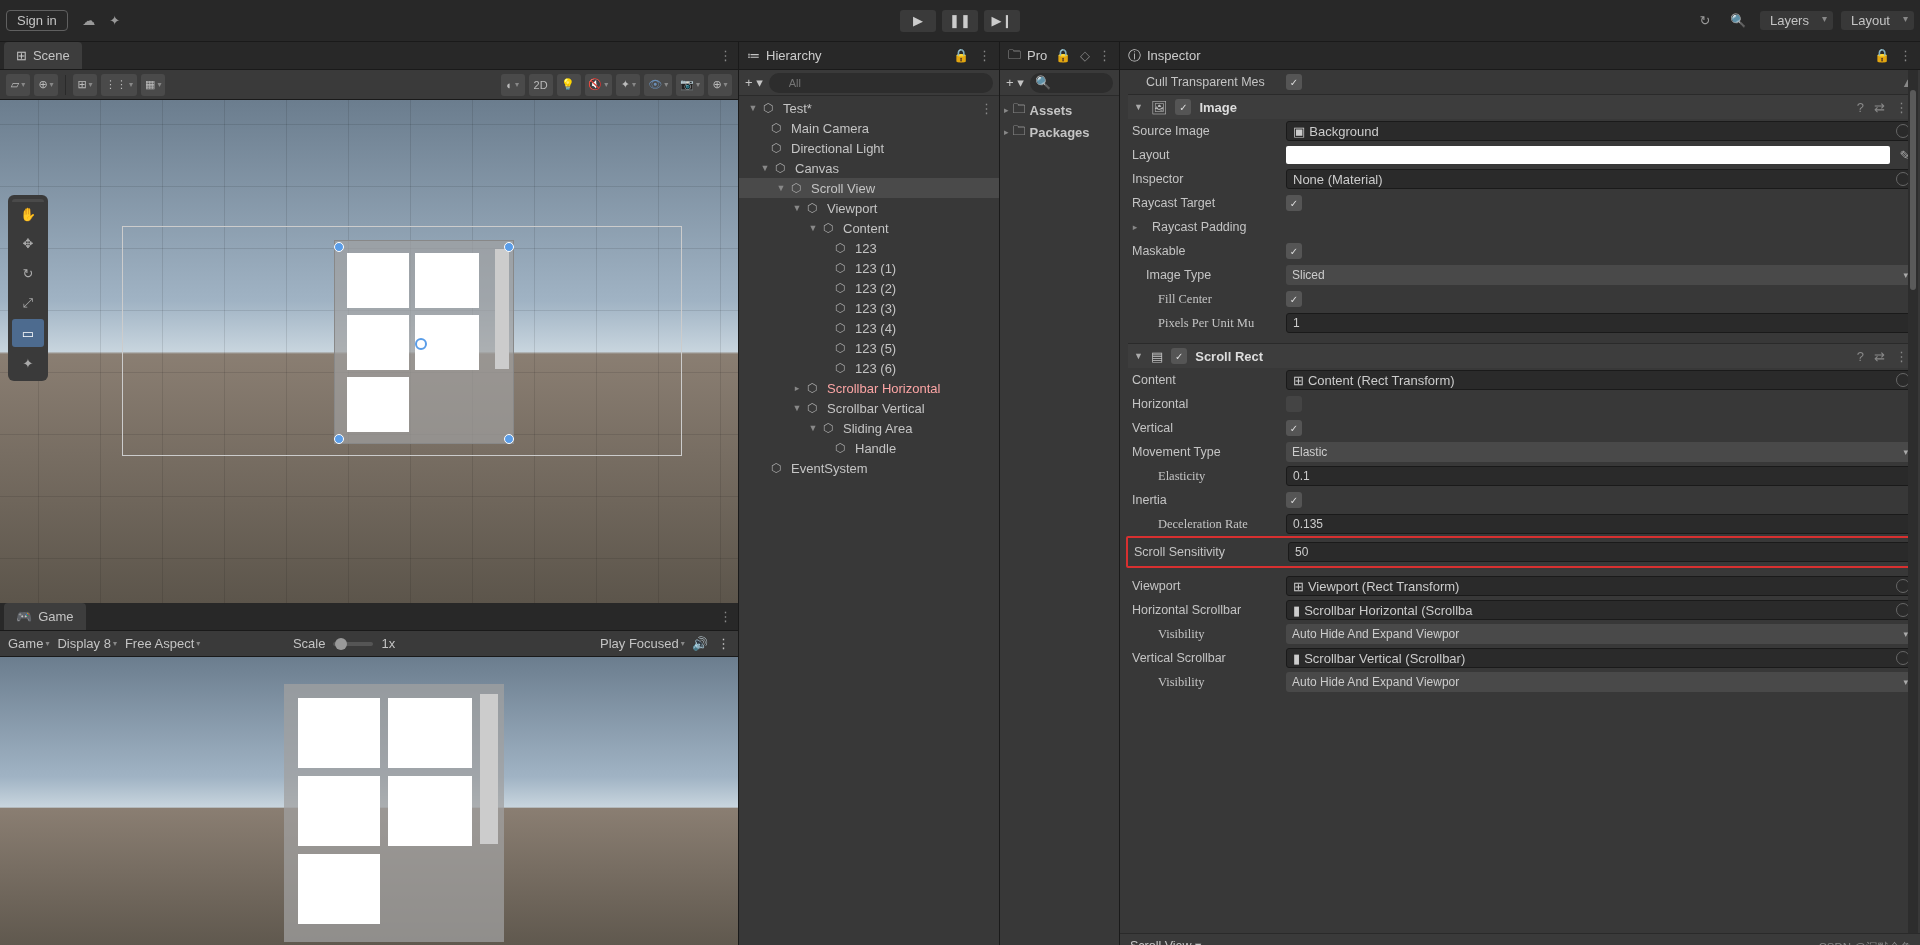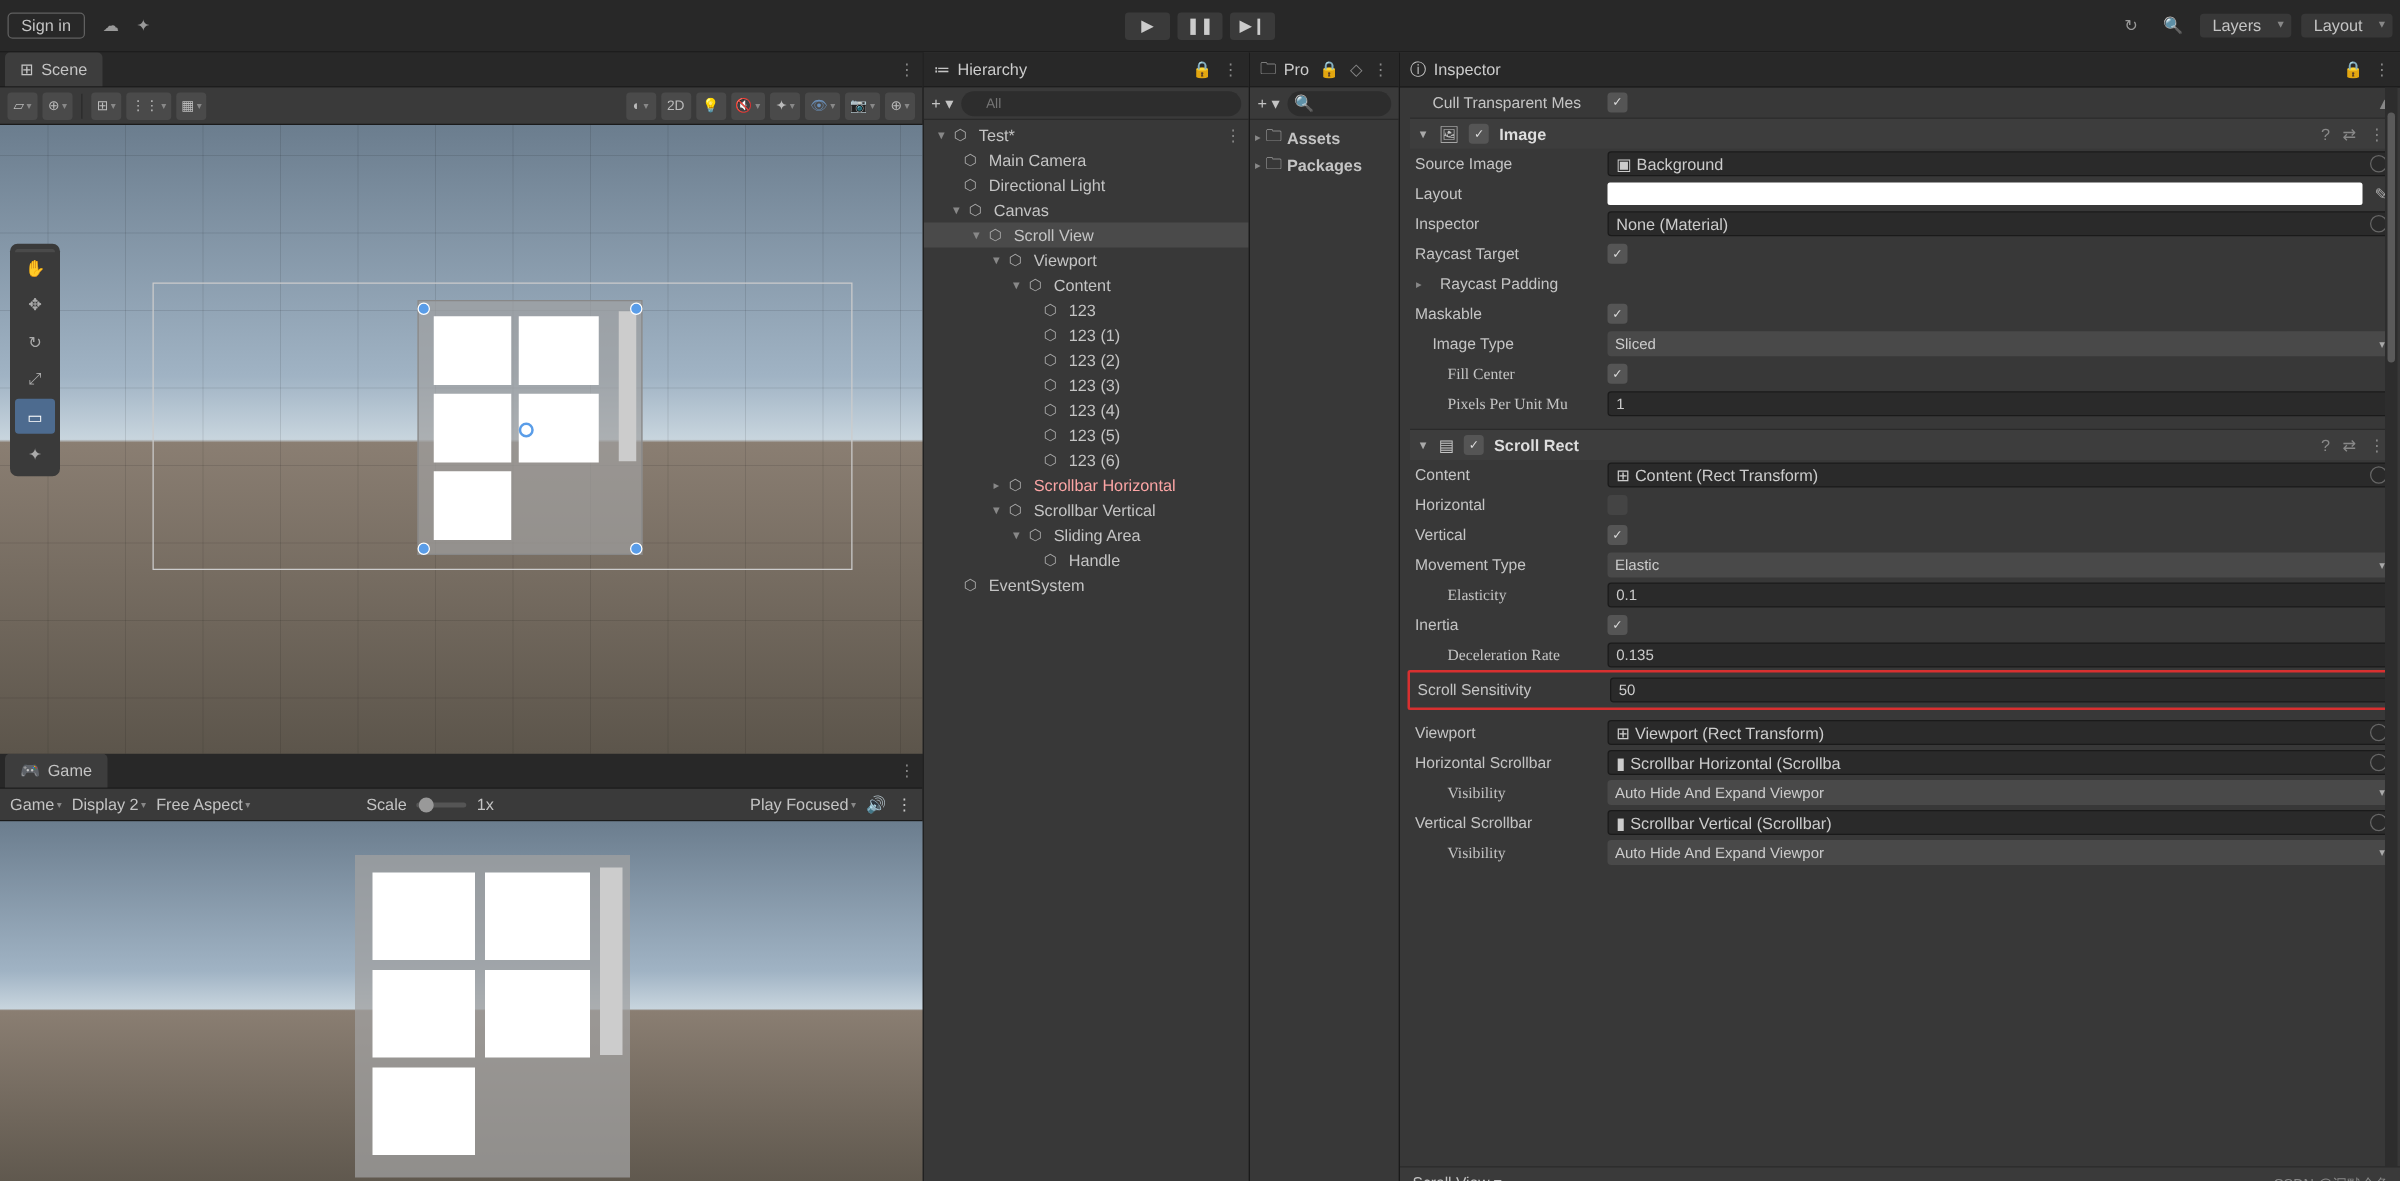--- a/index.html
+++ b/index.html
@@ -152,21 +152,21 @@
     <div class="game-panel">
       <div class="tab-bar">
         <div class="tab active">
           <span>🎮</span>
           <span>Game</span>
         </div>
         <span class="menu-icon">⋮</span>
       </div>
       <div class="game-toolbar">
         <div class="gd">Game</div>
-        <div class="gd">Display 2</div>
+        <div class="gd">Display 8</div>
         <div class="gd" style="min-width:160px">Free Aspect</div>
         <span>Scale</span>
         <div style="width:40px;height:4px;background:#555;border-radius:2px;position:relative">
             <div style="position:absolute;left:2px;top:-4px;width:12px;height:12px;background:#999;border-radius:50%"></div>
           </div>
         <span>1x</span>
         <div style="flex:1"></div>
         <div class="gd">Play Focused</div>
         <span>🔊</span>
         <span>⋮</span>

